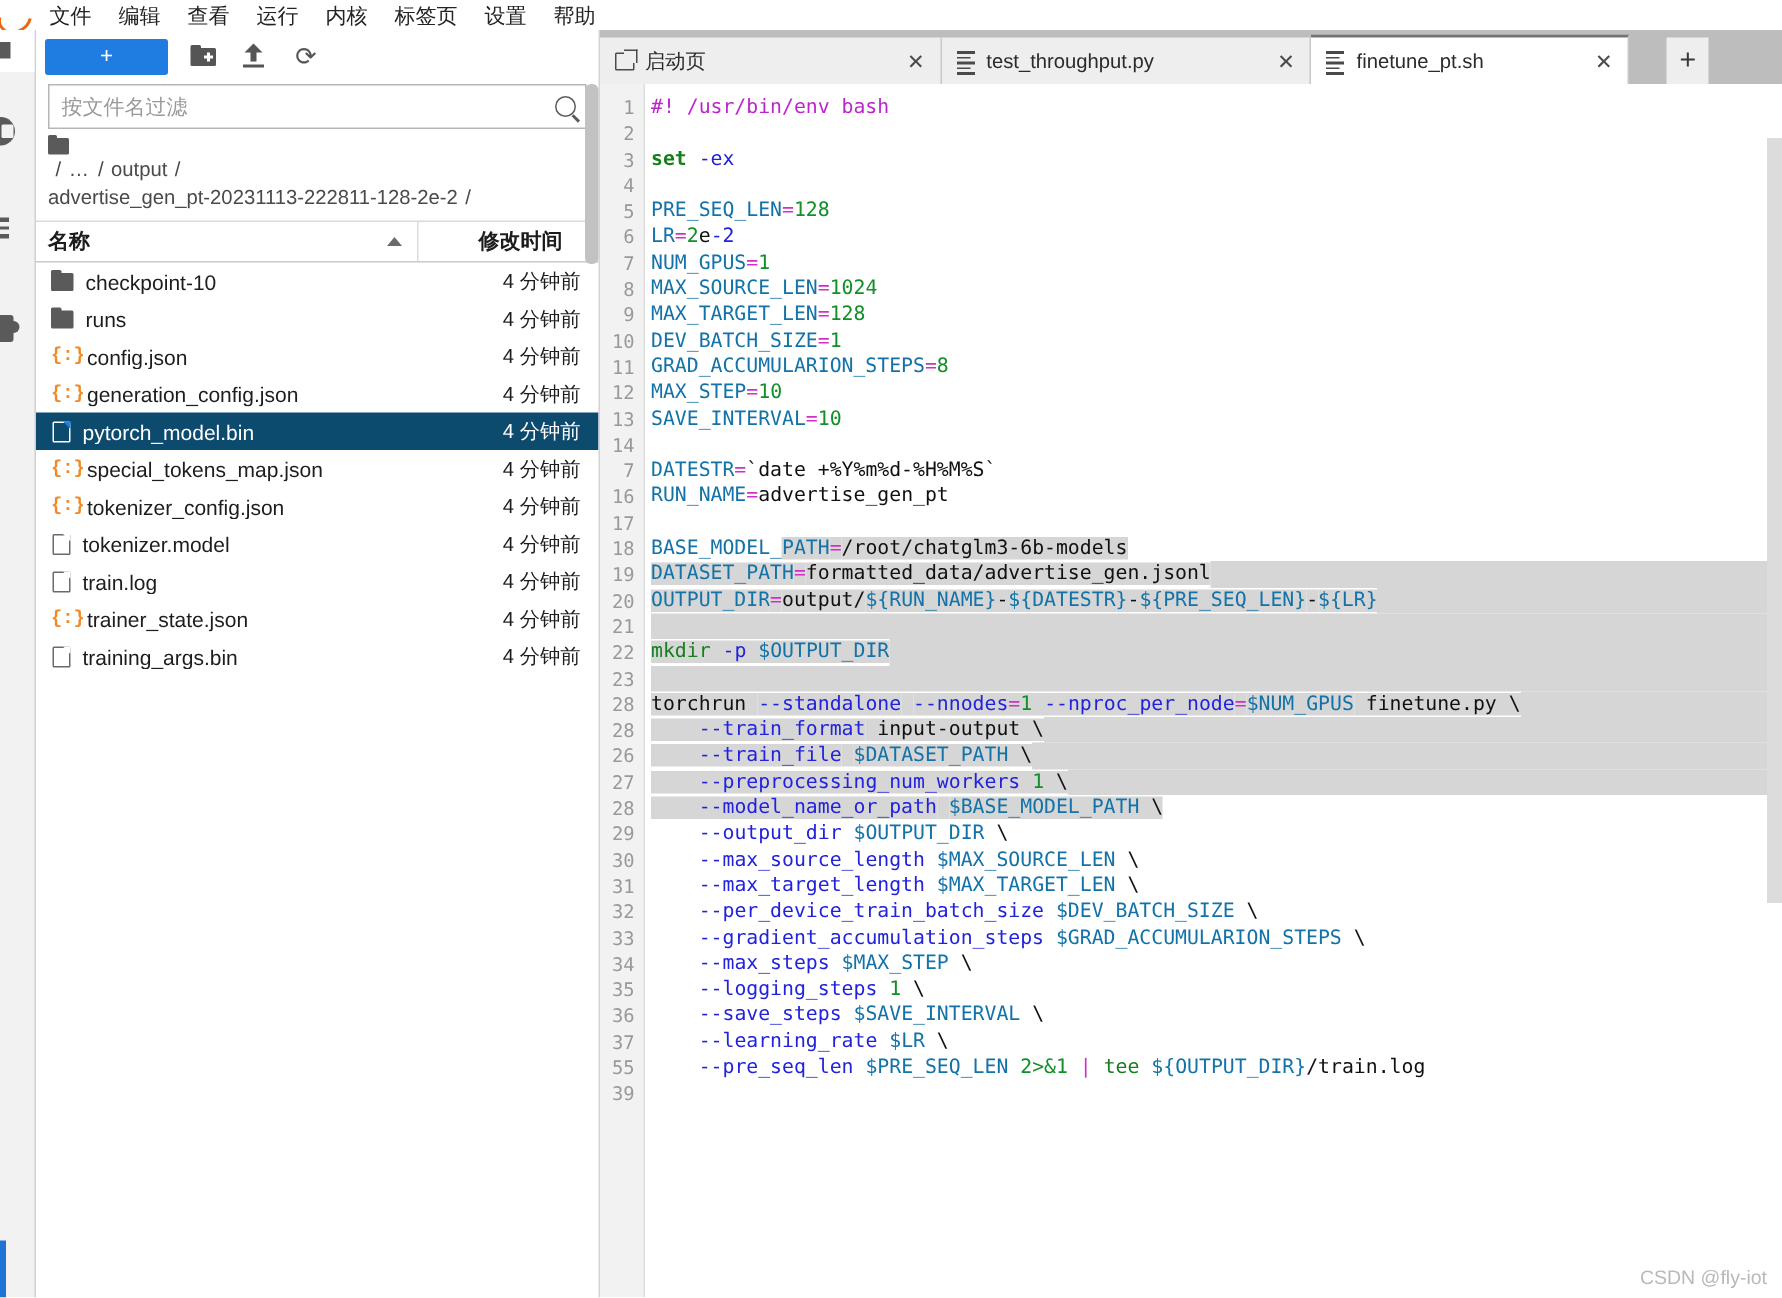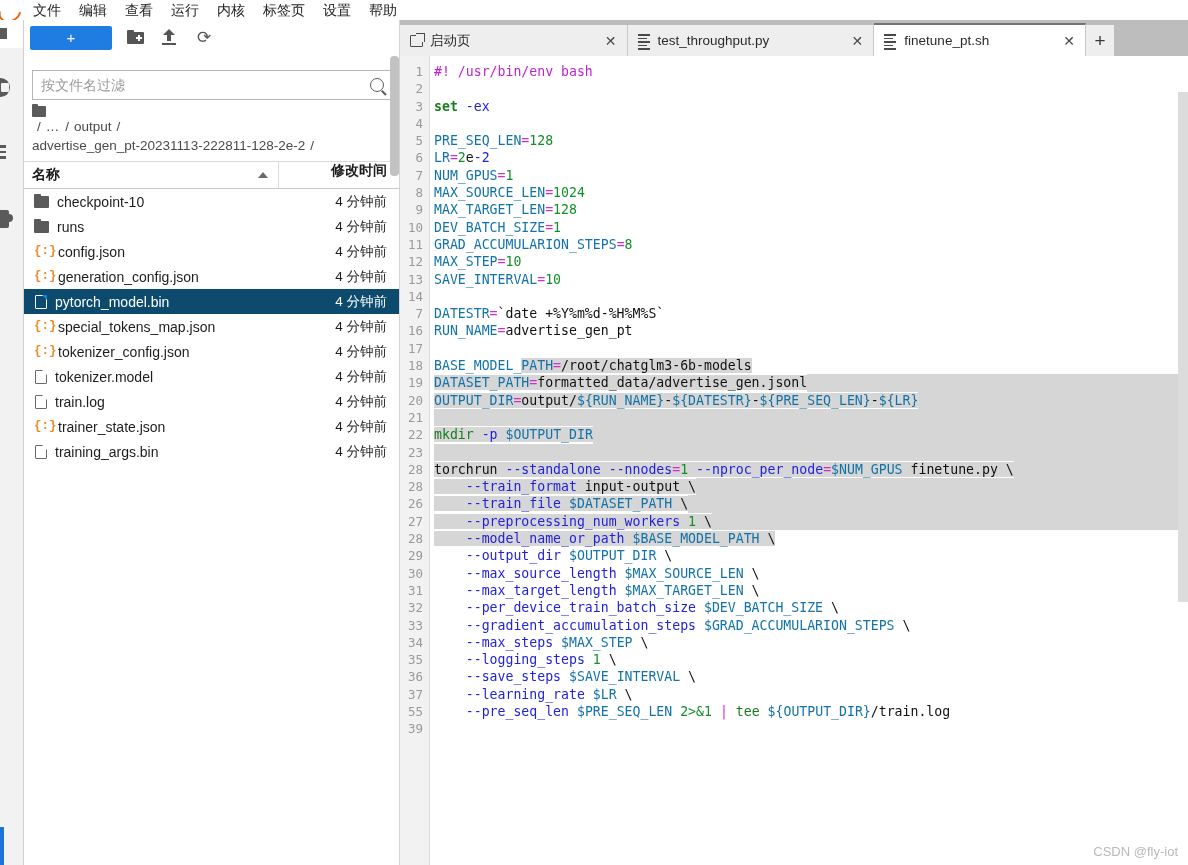--- a/index.html
+++ b/index.html
@@ -212,21 +212,21 @@
     background: #555;
   }
   .ico-refresh {
     color: #555;
     font-size: 17px;
     line-height: 20px;
     text-align: center;
   }
 
   #filter-wrap {
-    margin: 14px 8px 4px 8px;
+    margin: 0 8px 4px 8px;
     height: 30px;
     border: 1px solid #b6b6b6;
     display: flex;
     align-items: center;
     padding: 0 6px 0 8px;
     background: #fff;
   }
   #filter-input {
     flex: 1;
     border: none;
@@ -282,21 +282,21 @@
   }
   .crumb { cursor: pointer; white-space: nowrap; }
   .crumb-sep { padding: 0 5px; color: #4a4a4a; }
   .crumb-ell { letter-spacing: 1px; }
 
   #fb-header {
     display: flex;
     border-top: 1px solid #dadada;
     border-bottom: 1px solid #c9c9c9;
     height: 28px;
-    align-items: flex-start;
+    align-items: center;
     font-size: 14px;
     font-weight: bold;
     color: #1c1c1c;
   }
   #col-name {
     flex: 1;
     padding-left: 8px;
     display: flex;
     align-items: center;
     justify-content: space-between;
@@ -308,21 +308,21 @@
   .sort-caret {
     width: 0; height: 0;
     border-left: 5px solid transparent;
     border-right: 5px solid transparent;
     border-bottom: 6px solid #6b6b6b;
   }
   #col-mtime {
     width: 120px;
     flex: 0 0 120px;
     text-align: right;
-    padding-right: 12px;
+    padding-right: 24px;
     cursor: pointer;
   }
 
   #fb-list { flex: 1; overflow: hidden; }
   .frow {
     display: flex;
     align-items: center;
     height: 25px;
     font-size: 14px;
     color: #1d1d1d;
@@ -403,20 +403,21 @@
     min-width: 0;
     position: relative;
   }
   #tabbar {
     height: 36px;
     background: #bdbdbd;
     display: flex;
     align-items: flex-end;
     padding-top: 16px;
     position: relative;
+    gap: 25px;
   }
   .tab {
     height: 31px;
     background: #eeeeee;
     border-right: 1px solid #c8c8c8;
     display: flex;
     align-items: center;
     padding: 0 8px 0 10px;
     font-size: 13.5px;
     color: #2b2b2b;

